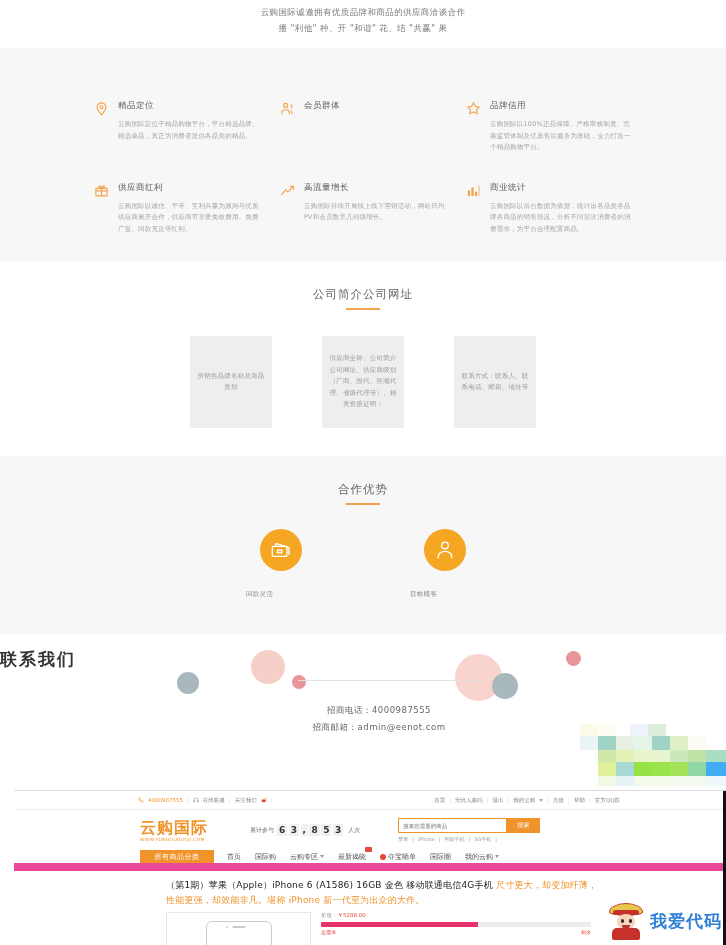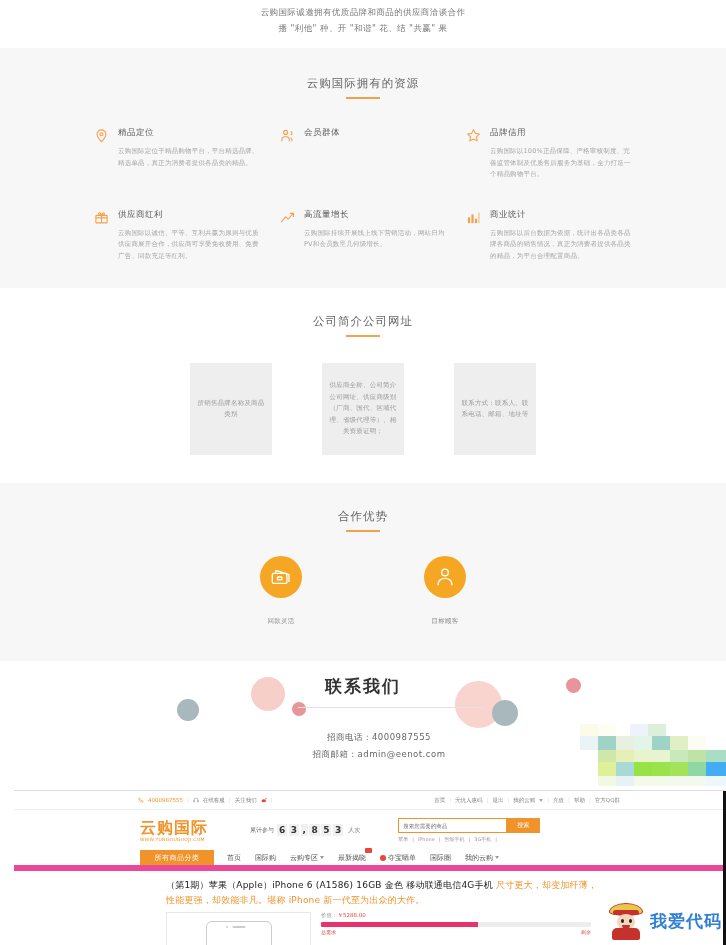--- a/index.html
+++ b/index.html
@@ -38,33 +38,33 @@
   .sup-card {
     width: 82px; min-height: 92px; background: #eeeeee;
     display: flex; align-items: center; justify-content: center;
     padding: 8px 7px; text-align: center;
   }
   .sup-card p { font-size: 6.5px; color: #9b9b9b; line-height: 11.5px; letter-spacing: .2px; }
 
   
   .adv-wrap { padding: 22px 0 34px; }
   .adv-items { display: flex; justify-content: center; gap: 94px; margin-top: 24px; }
-  .adv-item { text-align: center; width: 70px; }
+  .adv-item { text-align: left; width: 70px; }
   .adv-circle {
     width: 42px; height: 42px; border-radius: 50%;
     background: #f5a623; margin: 0 auto 10px;
     display: flex; align-items: center; justify-content: center;
   }
   .adv-circle svg { display: block; }
   .adv-item span { font-size: 6.5px; color: #8a8a8a; letter-spacing: .3px; }
 
   
   .contact { position: relative; height: 150px; background: #fff; overflow: hidden; }
   .contact h2 {
-    position: absolute; left: 0; right: 0; top: 14px; text-align: center;
+    position: absolute; left: 0; right: 0; top: 14px; text-align: left;
     font-size: 17px; color: #333; letter-spacing: 2px; z-index: 5;
   }
   .contact .line { position: absolute; left: 298px; width: 185px; top: 46px; height: 1px; background: #e2e2e2; z-index: 2; }
   .blob { position: absolute; border-radius: 50%; z-index: 1; }
   .contact .lines2 { position: absolute; left: 0; right: 0; top: 68px; text-align: center; z-index: 5; }
   .contact .lines2 div { font-size: 8.5px; color: #666; line-height: 17px; letter-spacing: .5px; margin-left: 32px; }
 
   
   .pixels { position: absolute; right: 0; top: 722px; width: 146px; height: 68px; z-index: 8; }
   .pixels i { position: absolute; display: block; }
@@ -88,21 +88,21 @@
   .counter .digits { display: flex; gap: 1.5px; }
   .counter .digits b { background: #f0f0f0; color: #333; font-size: 9px; font-weight: bold; padding: 1px 2px; border-radius: 1px; }
   .counter .unit { font-size: 6px; color: #666; margin-left: 2px; }
 
   .searchbox { margin-left: 38px; position: relative; }
   .searchbox .row { display: flex; }
   .searchbox input { width: 108px; height: 15px; border: 1px solid #f0932b; border-right: none; font-size: 5.5px; padding: 0 4px; color: #bbb; outline: none; background: #fff; }
   .searchbox button { width: 34px; height: 15px; border: none; background: #f0932b; color: #fff; font-size: 6px; cursor: pointer; }
   .searchbox .hot { display: flex; gap: 4px; margin-top: 3px; font-size: 5px; color: #999; }
 
-  .navbar { height: 21px; background: #fff; border-bottom: 6px solid #ec4899; display: flex; align-items: stretch; padding-left: 126px; }
+  .navbar { height: 21px; background: #fff; border-bottom: 8px solid #ec4899; display: flex; align-items: stretch; padding-left: 126px; }
   .navbar .cat { background: #f0932b; color: #fff; font-size: 7px; display: flex; align-items: center; justify-content: center; width: 74px; letter-spacing: .5px; }
   .navbar .nav { display: flex; align-items: center; gap: 14px; padding-left: 13px; font-size: 7px; color: #555; }
   .navbar .nav span.it { display: flex; align-items: center; gap: 2px; position: relative; white-space: nowrap; }
   .caret { width: 0; height: 0; border-left: 2.5px solid transparent; border-right: 2.5px solid transparent; border-top: 3px solid #999; display: inline-block; }
   .hotdot { position: absolute; top: -5px; right: -6px; width: 7px; height: 5px; background: #e8453c; border-radius: 1px; }
   .reddot { width: 6px; height: 6px; border-radius: 50%; background: #e8453c; display: inline-block; }
 
   .prodrow { padding: 7px 0 0 152px; }
   .prodrow .ttl { font-size: 9px; color: #222; line-height: 15px; letter-spacing: .2px; max-width: 440px; }
   .prodrow .ttl em { font-style: normal; color: #f0932b; }
@@ -133,24 +133,20 @@
 </head>
 <body>
 
 <div class="intro sec-white">
   <p>云购国际诚邀拥有优质品牌和商品的供应商洽谈合作</p>
   <p>播 "利他" 种、开 "和谐" 花、结 "共赢" 果</p>
 </div>
 
 <section class="sec-gray">
   <div class="res-wrap">
-    <div class="sec-title">
-      <div class="t">云购国际拥有的资源</div>
-      <div class="bar"></div>
-    </div>
     <div class="res-grid">
 
       <div class="res-item">
         <span class="res-ico">
           <svg viewBox="0 0 24 24" fill="none" stroke="#f4a24a" stroke-width="1.8">
             <path d="M12 22s7-7.3 7-12a7 7 0 1 0-14 0c0 4.7 7 12 7 12z"></path>
               <circle cx="12" cy="10" r="2.4"></circle>
           </svg>
           </span>
         <div class="res-body">
@@ -215,21 +211,21 @@
         <span class="res-ico">
           <svg viewBox="0 0 24 24" fill="#f4a24a">
             <rect x="3" y="12" width="3.6" height="9"></rect>
               <rect x="8.6" y="7" width="3.6" height="14"></rect>
             <rect x="14.2" y="14" width="3.6" height="7"></rect>
               <rect x="19.8" y="4" width="1.8" height="17" opacity=".7"></rect>
           </svg>
           </span>
         <div class="res-body">
           <h4>商业统计</h4>
-          <p>云购国际以后台数据为依据，统计出各品类各品牌各商品的销售情况，真正为消费者提供各品类的精品，为平台合理配置商品。</p>
+          <p>云购国际以后台数据为依据，统计出各品类各品牌各商品的销售情况，分析不同层次消费者的消费需求，为平台合理配置商品。</p>
         </div>
       </div>
 
     </div>
   </div>
 </section>
 
 <section class="sec-white sup-wrap">
   <div class="sec-title">
     <div class="t">公司简介公司网址</div>

